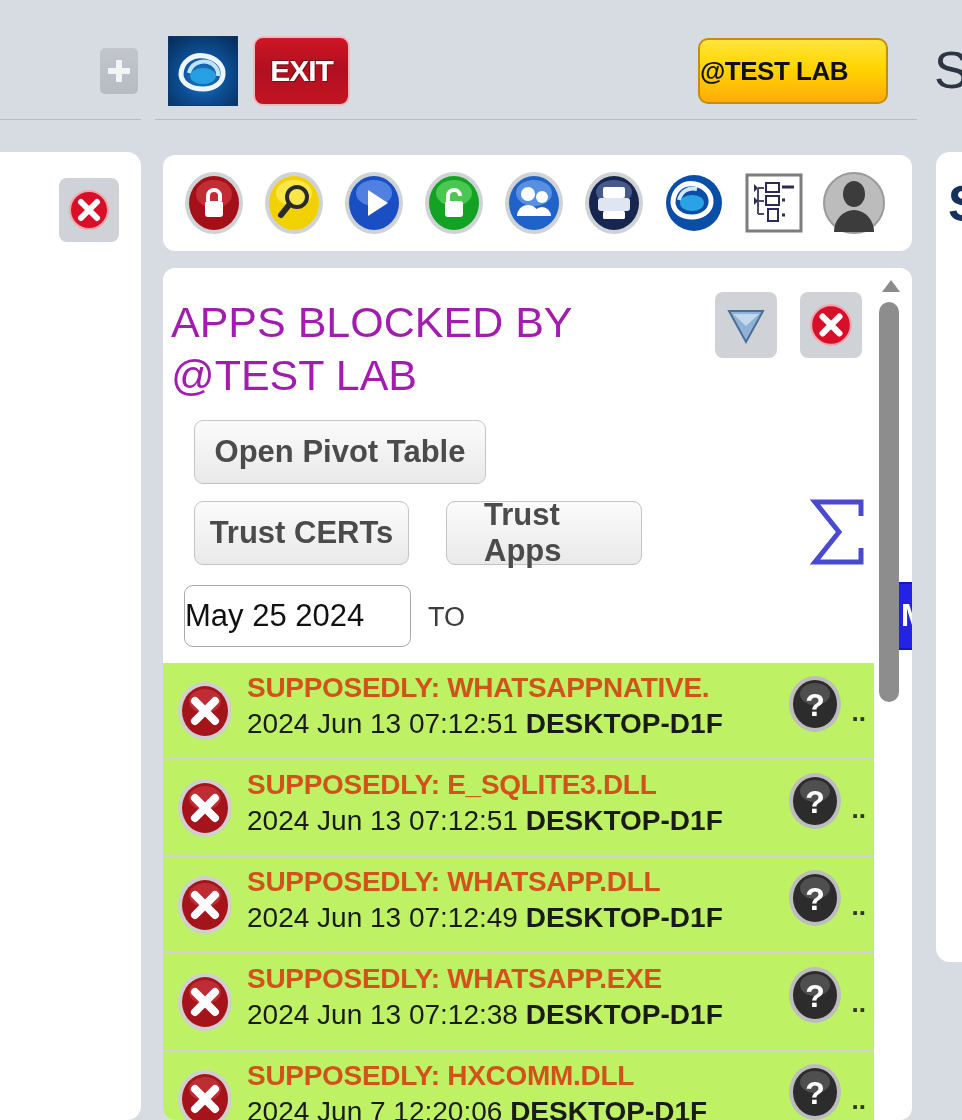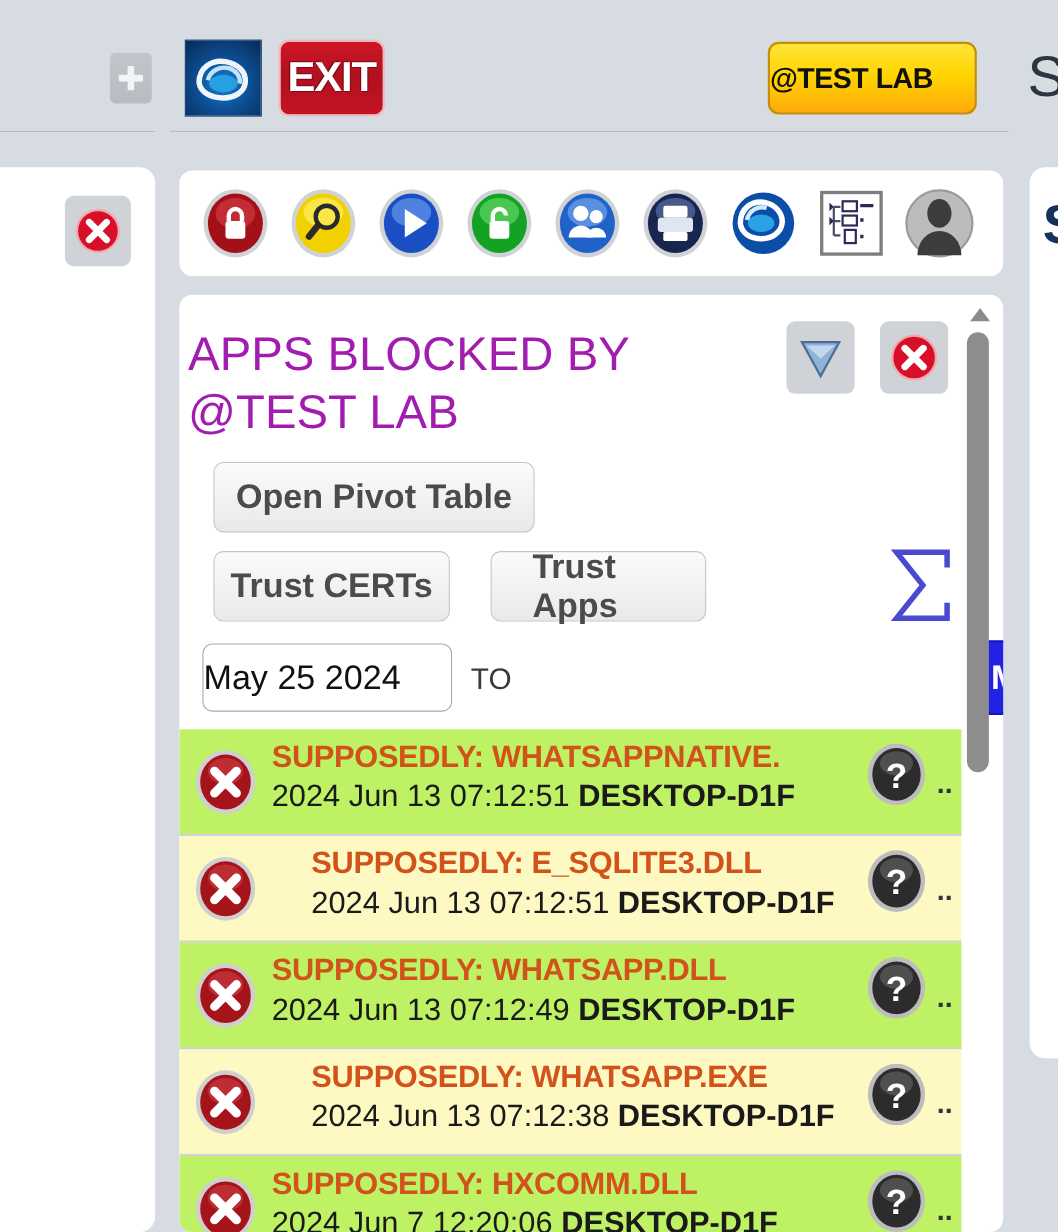--- a/index.html
+++ b/index.html
@@ -45,21 +45,21 @@
   }
   .logo-swirl { width: 56px; height: 44px; }
 
   .exit-btn {
     position: absolute; left: 253px; top: 36px; width: 97px; height: 70px;
     background: linear-gradient(180deg,#cf1626 0%, #b01020 48%, #c41423 100%);
     border: 2px solid #f0b9bf; border-radius: 10px;
     display: flex; align-items: center; justify-content: center;
   }
   .exit-btn span {
-    color: #fff; font-weight: bold; font-size: 38px; letter-spacing: -1px;
+    color: #fff; font-weight: bold; font-size: 30px; letter-spacing: -1px;
     text-shadow: 1px 1px 0 #7c0a14, -1px -1px 0 #7c0a14;
   }
 
   .lab-badge {
     position: absolute; left: 698px; top: 38px; width: 190px; height: 66px;
     background: linear-gradient(180deg,#ffe53b 0%, #ffd500 45%, #ffab0a 100%);
     border: 2px solid #c98d05; border-radius: 10px;
     display: flex; align-items: center; justify-content: flex-start;
   }
   .lab-badge span {
@@ -161,21 +161,21 @@
   
   .list {
     position: absolute; left: 0; top: 395px; width: 711px; height: 457px;
   }
   .row {
     position: relative; height: 97px; width: 711px;
     border-bottom: 2px solid #d2d2d2;
     display: flex; align-items: center;
   }
   .row.odd  { background: #bef264; }
-  .row.even { background: #fef9c3; gap: 36px; }
+  .row.even { background: #bef264; }
   .row-icon {
     width: 84px; min-width: 84px; height: 72px;
     display: flex; align-items: center; justify-content: center;
   }
   .row-text { position: relative; flex: 1; overflow: hidden; height: 82px; }
   .row-title {
     position: absolute; left: 0; top: 2px; white-space: nowrap;
     color: #d2521c; font-weight: bold; font-size: 28px; letter-spacing: -0.3px;
   }
   .row-sub {

